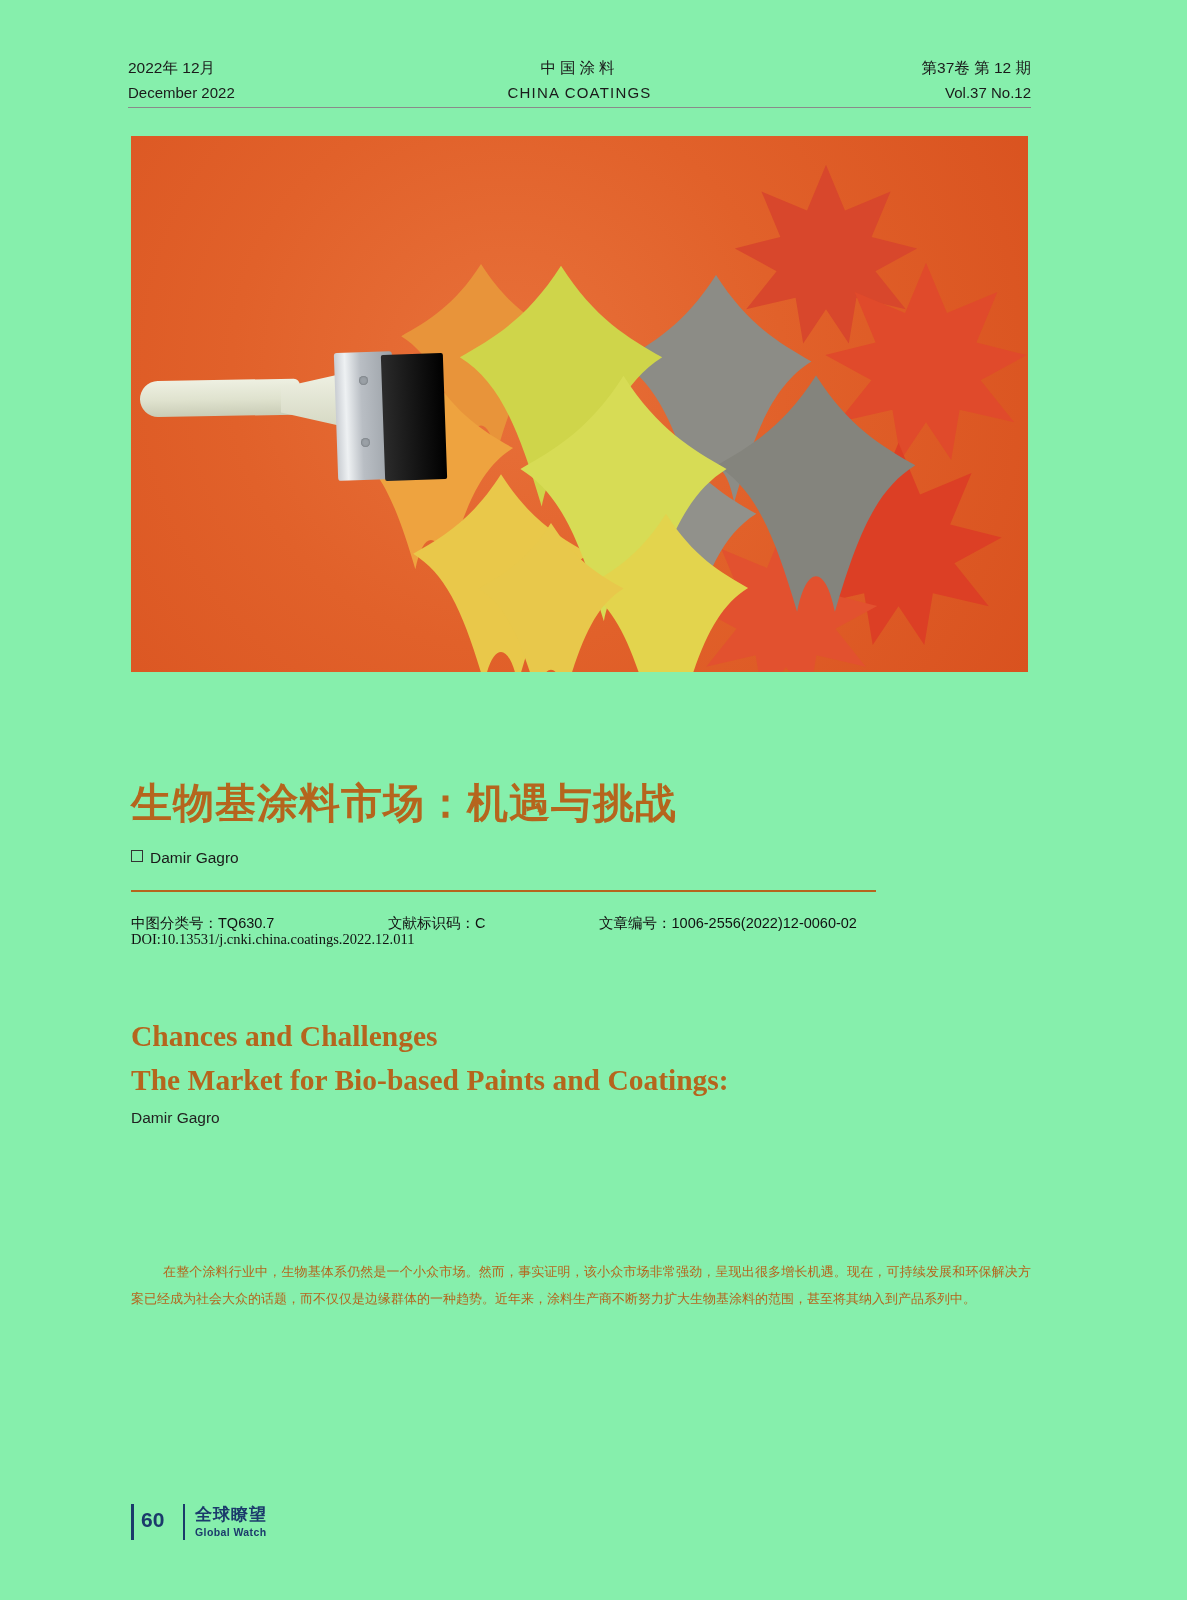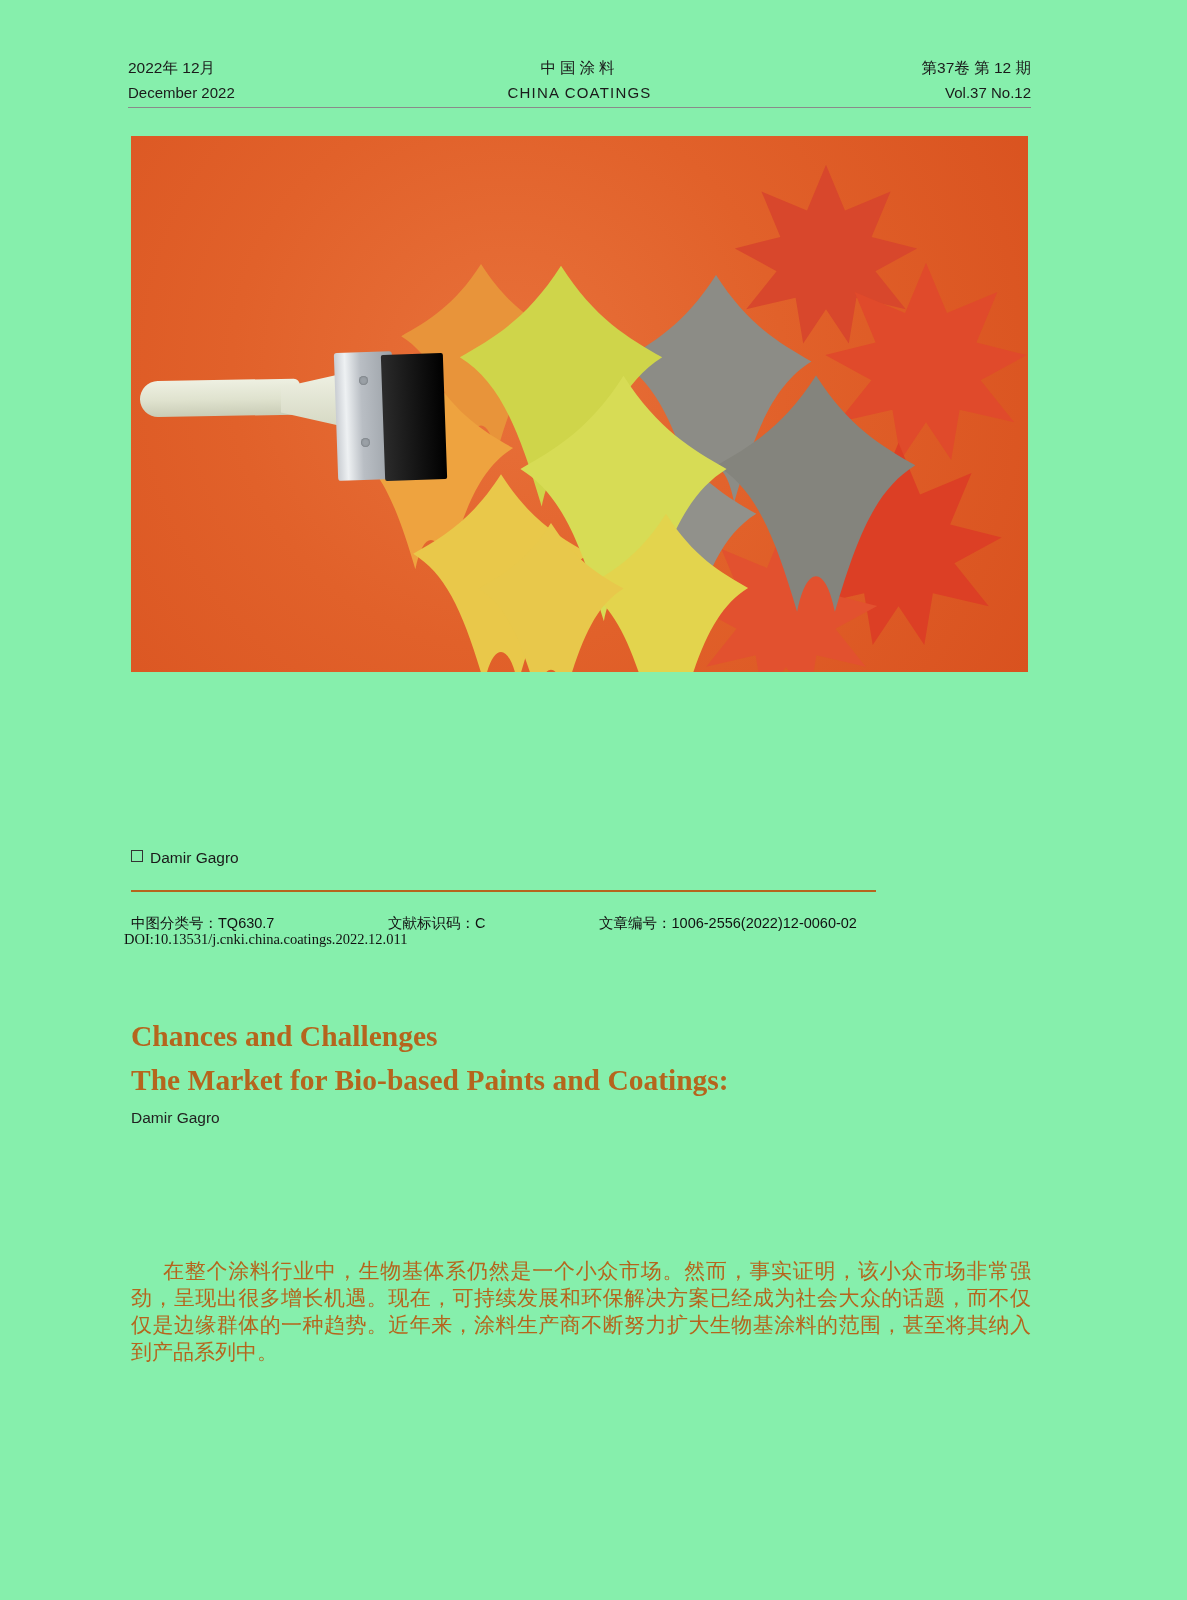--- a/index.html
+++ b/index.html
@@ -164,21 +164,21 @@
     height: 24px;
     font-size: 14.5px;
     color: #111;
   }
   .meta-row span { position: absolute; top: 11px; white-space: nowrap; }
   .meta-a { left: 0; }
   .meta-b { left: 257px; }
   .meta-c { left: 468px; }
   .doi {
     position: absolute;
-    left: 124px;
+    left: 131px;
     top: 931px;
     font-size: 14.5px;
     font-family: "Liberation Serif", serif;
     color: #111;
     white-space: nowrap;
   }
 
   .en-title {
     position: absolute;
     left: 131px;
@@ -197,21 +197,21 @@
     font-size: 15.5px;
     color: #222;
   }
 
   
   .abstract {
     position: absolute;
     left: 131px;
     top: 1258px;
     width: 900px;
-    font-size: 21px;
+    font-size: 13px;
     line-height: 27px;
     color: #b5651d;
     text-align: justify;
     text-indent: 32px;
     font-family: "DejaVu Sans", "Liberation Sans", sans-serif;
   }
   .para1 {
     position: absolute;
     left: 131px;
     top: 1356px;
@@ -365,20 +365,21 @@
     </div>
 
     <div class="brush-handle"></div>
     <div class="brush-neck"></div>
     <div class="brush-ferrule"></div>
     <div class="brush-bristles"></div>
     <div class="brush-screw" style="left:228px; top:240px;"></div>
     <div class="brush-screw" style="left:230px; top:302px;"></div>
   </div>
 
+  <div class="cn-title">生物基涂料市场：机遇与挑战</div>
   <div class="author-cn">
     <span class="sq"></span><span>Damir Gagro</span>
   </div>
 
   <div class="rule"></div>
 
   <div class="meta-row">
     <span class="meta-a">中图分类号：TQ630.7</span>
     <span class="meta-b">文献标识码：C</span>
     <span class="meta-c">文章编号：1006-2556(2022)12-0060-02</span>
@@ -386,14 +387,21 @@
   <div class="doi">DOI:10.13531/j.cnki.china.coatings.2022.12.011</div>
 
   <div class="en-title">
     <div>Chances and Challenges</div>
     <div>The Market for Bio-based Paints and Coatings:</div>
   </div>
   <div class="author-en">Damir Gagro</div>
 
   <div class="abstract">在整个涂料行业中，生物基体系仍然是一个小众市场。然而，事实证明，该小众市场非常强劲，呈现出很多增长机遇。现在，可持续发展和环保解决方案已经成为社会大众的话题，而不仅仅是边缘群体的一种趋势。近年来，涂料生产商不断努力扩大生物基涂料的范围，甚至将其纳入到产品系列中。</div>
 
+  <div class="footer">
+    <div class="bar"></div>
+    <div class="pageno">60</div>
+    <div class="divider"></div>
+    <div class="sec-cn">全球瞭望</div>
+    <div class="sec-en">Global Watch</div>
+  </div>
 
 </div>
 
 </body></html>

